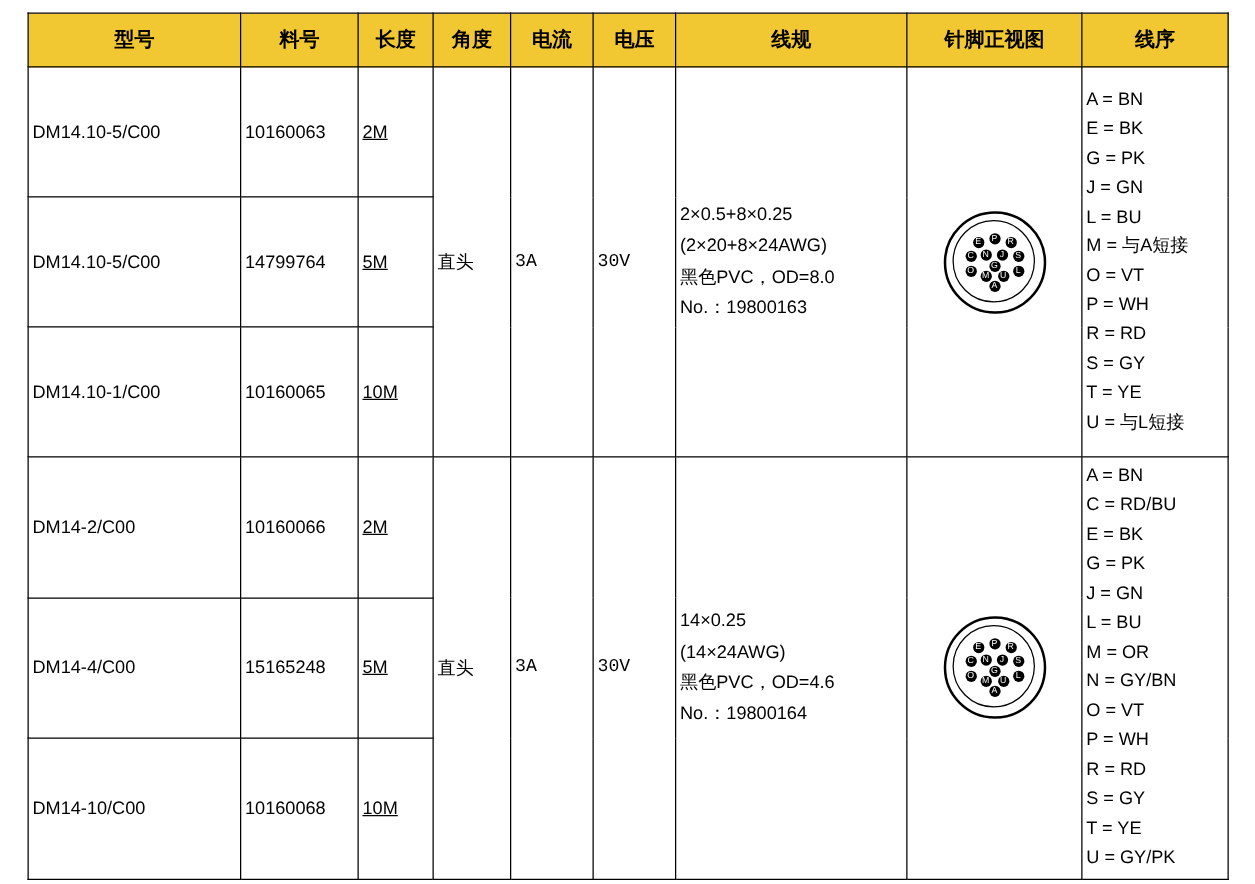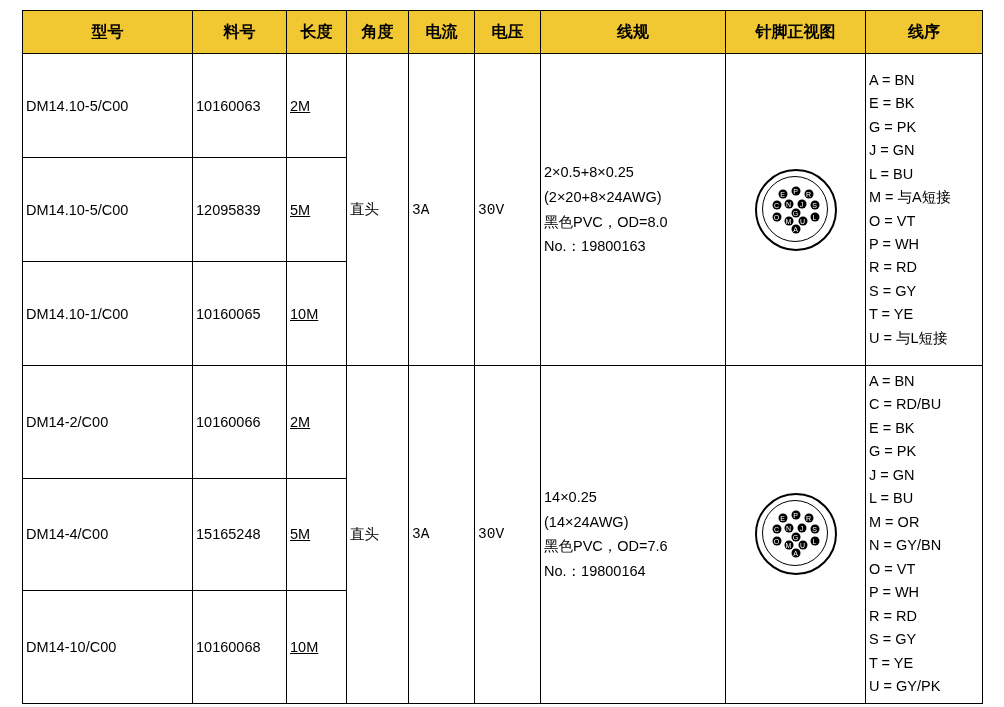--- a/index.html
+++ b/index.html
@@ -180,39 +180,39 @@
 M = 与A短接
 O = VT
 P = WH
 R = RD
 S = GY
 T = YE
 U = 与L短接</td>
       </tr>
       <tr>
         <td class="model">DM14.10-5/C00</td>
-        <td class="partno">12095839</td>
+        <td class="partno">14799764</td>
         <td class="len">5M</td>
       </tr>
       <tr>
         <td class="model">DM14.10-1/C00</td>
         <td class="partno">10160065</td>
         <td class="len">10M</td>
       </tr>
 
       <tr>
         <td class="model">DM14-2/C00</td>
         <td class="partno">10160066</td>
         <td class="len">2M</td>
         <td class="angle" rowspan="3">直头</td>
         <td class="current" rowspan="3">3A</td>
         <td class="voltage" rowspan="3">30V</td>
         <td class="wire" rowspan="3">14×0.25
 (14×24AWG)
-黑色PVC，OD=7.6
+黑色PVC，OD=4.6
 No.：19800164</td>
         <td class="pinview" rowspan="3">
           <div class="conn-wrap">
             <div class="connector">
               <div class="inner"></div>
               <div class="pin" style="left:26px; top:23px;"></div>
               <div class="pl" style="left:26px; top:23px;">E</div>
               <div class="pin" style="left:39px; top:20px;"></div>
               <div class="pl" style="left:39px; top:20px;">P</div>
               <div class="pin" style="left:52px; top:23px;"></div>

